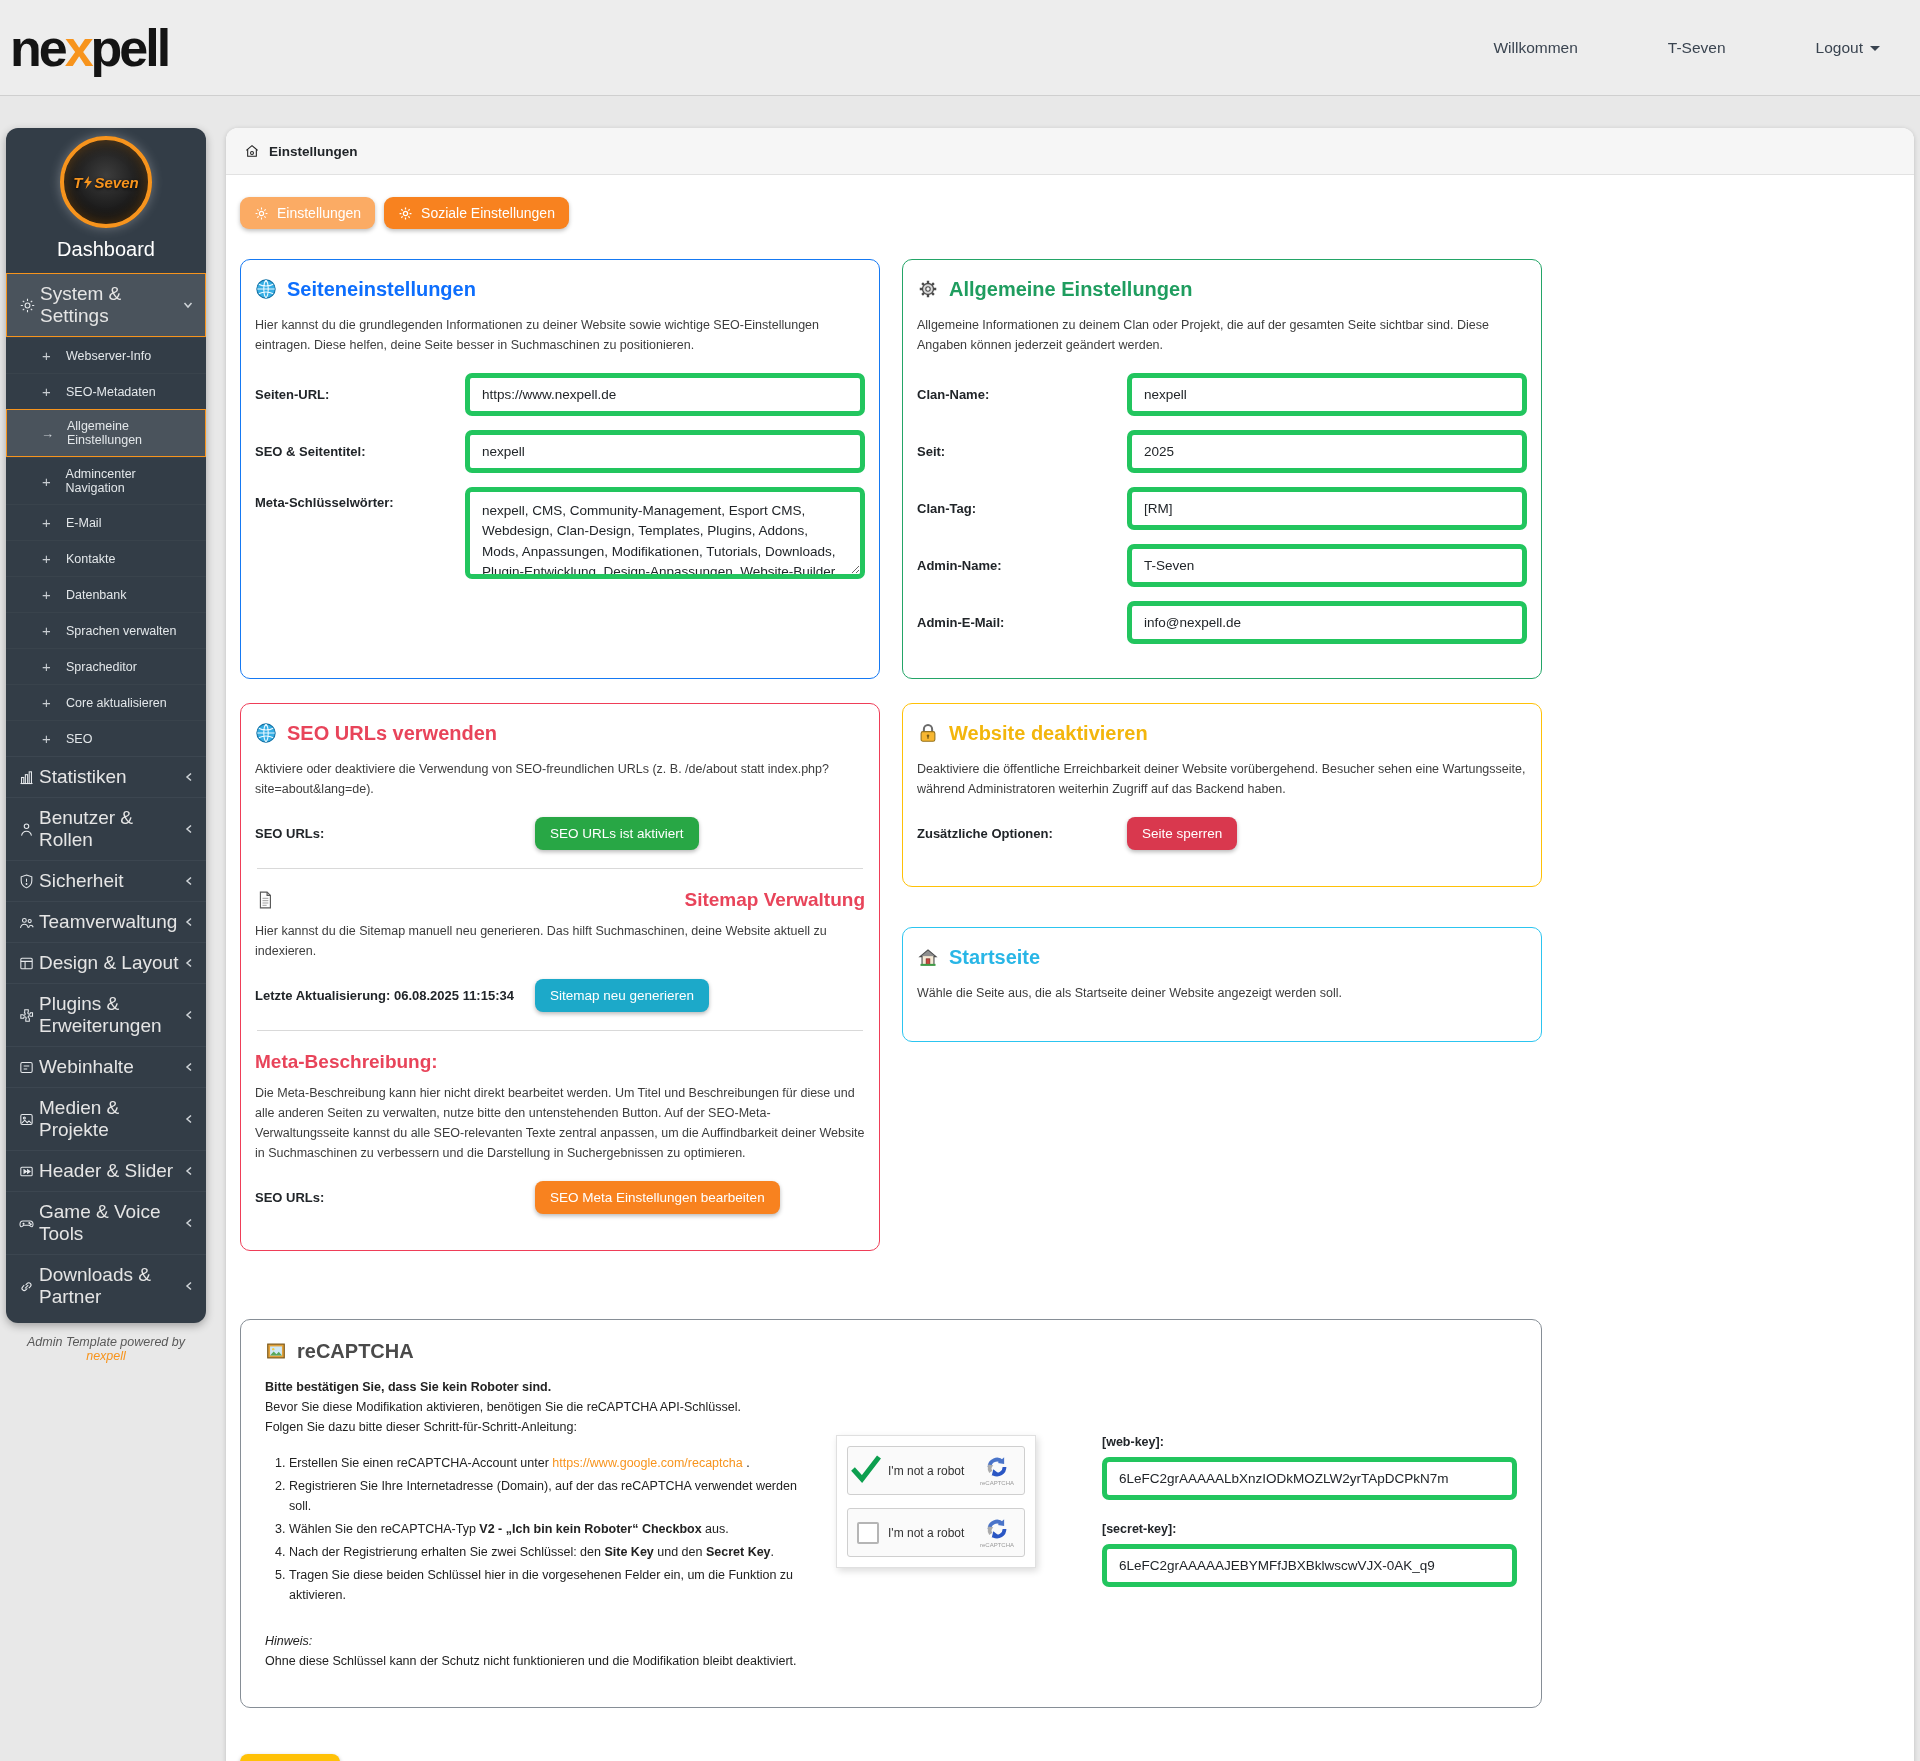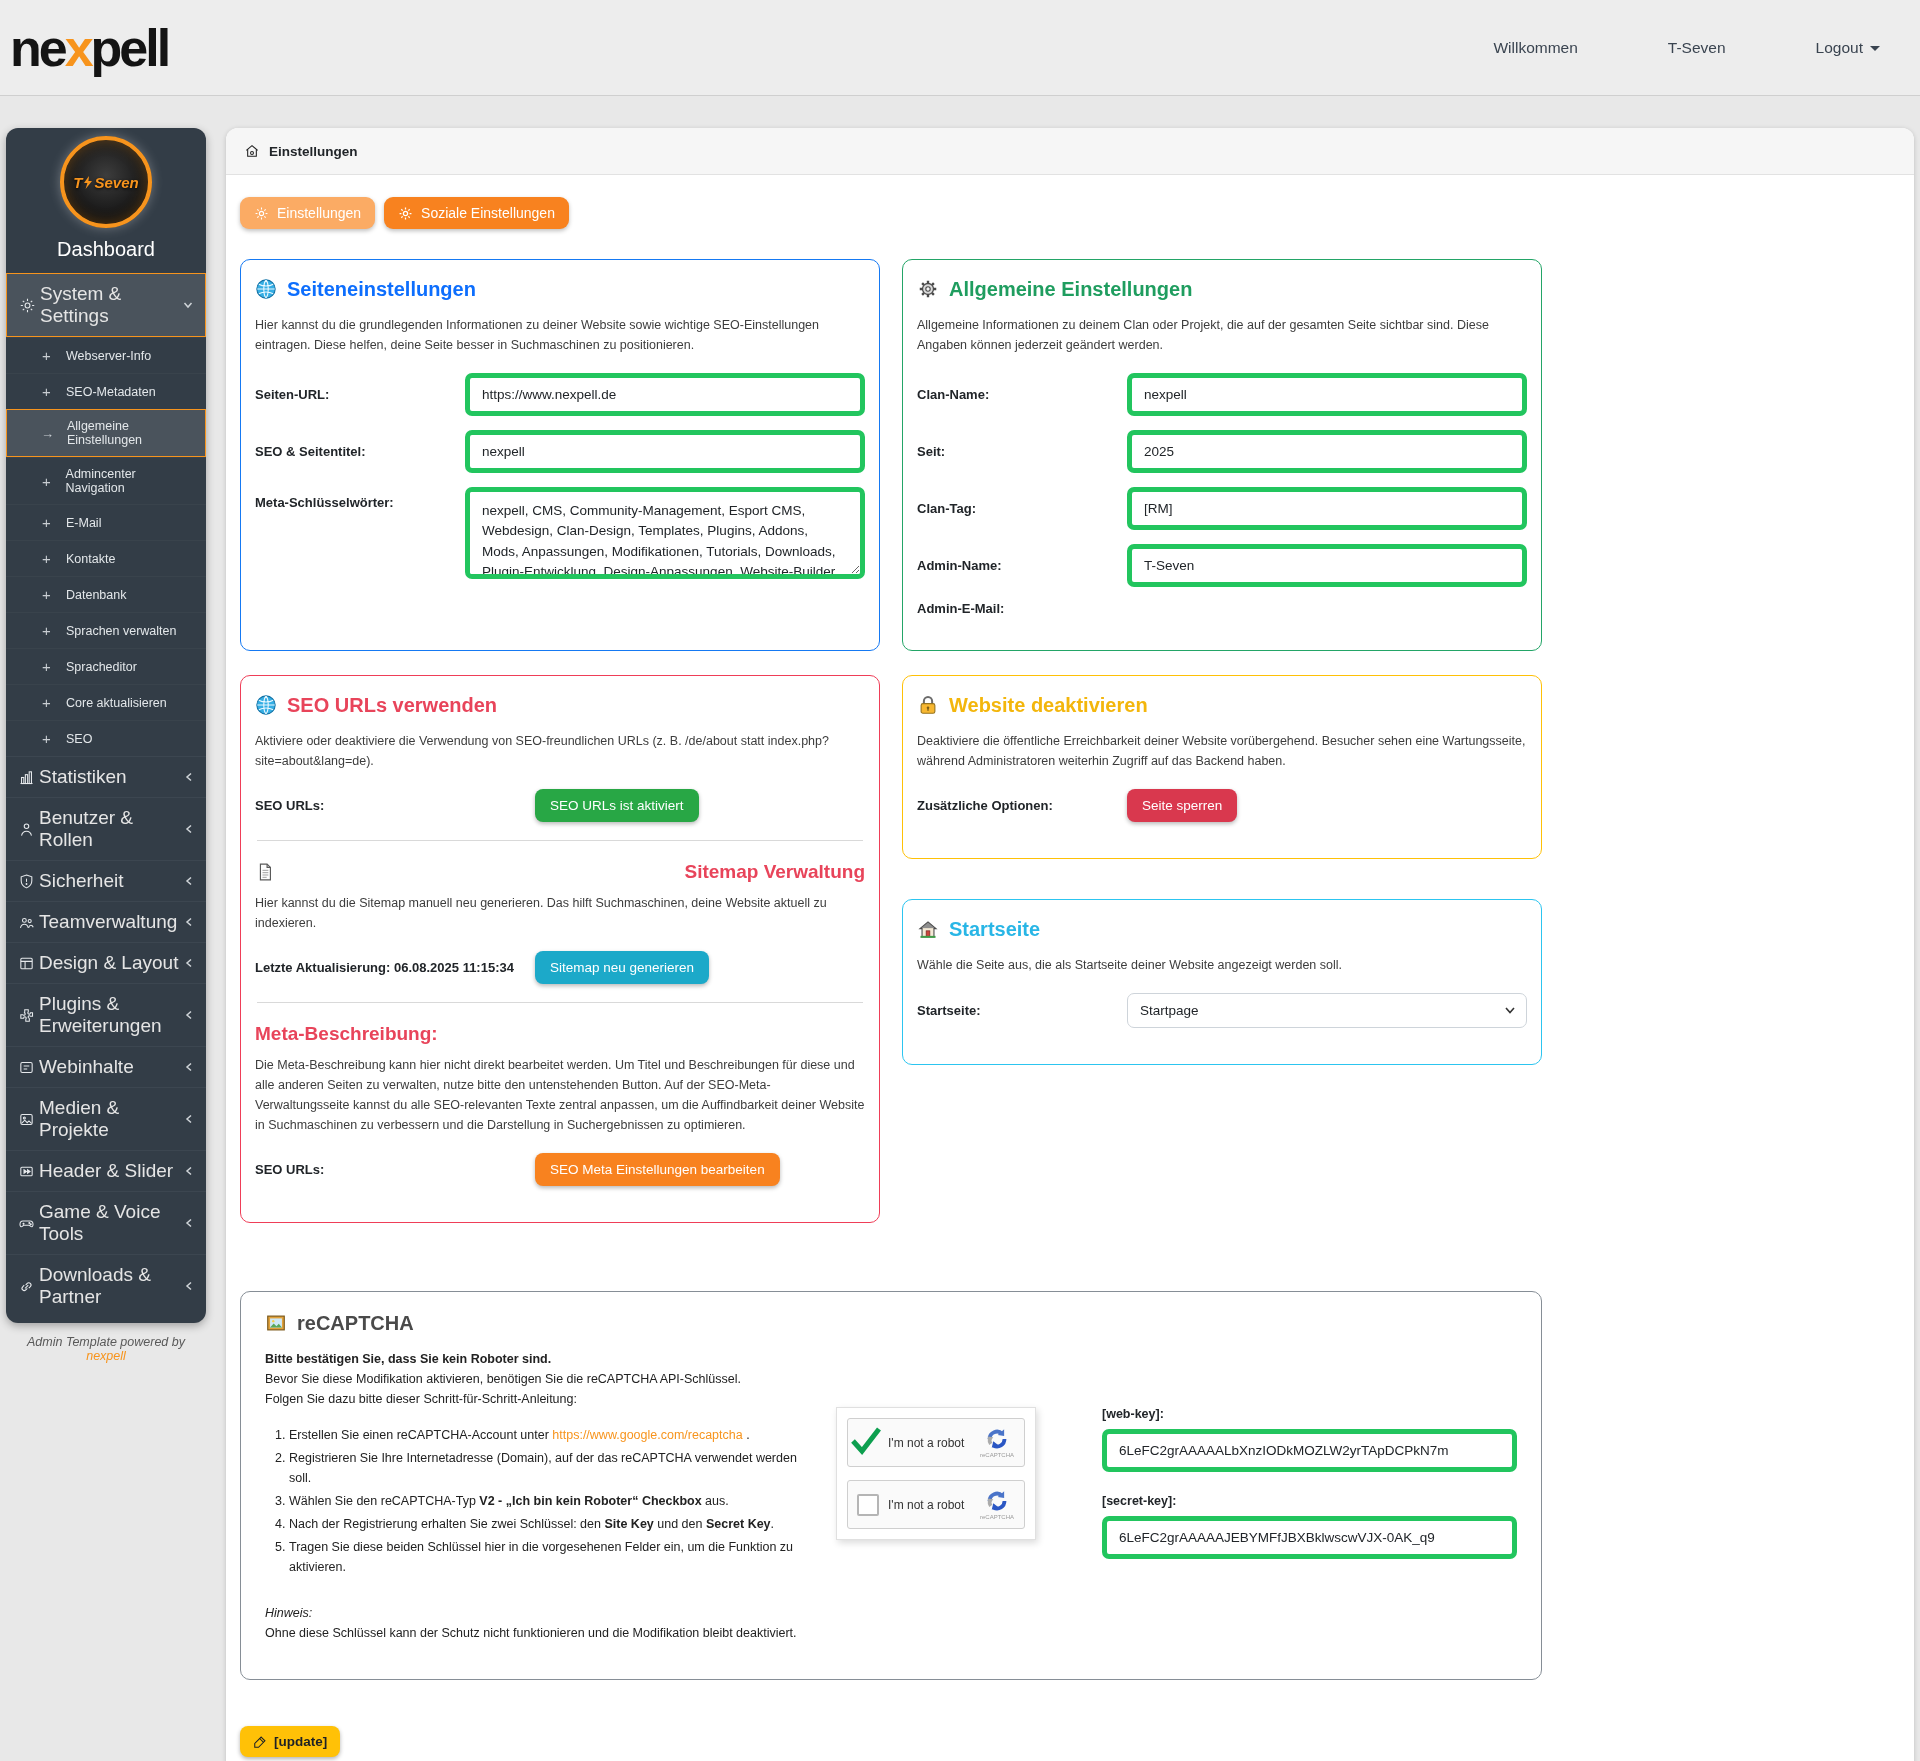--- a/index.html
+++ b/index.html
@@ -435,20 +435,21 @@
           <div class="field">
             <label>Clan-Tag:</label>
             <input class="inp" value="[RM]" style="">
           </div>
           <div class="field">
             <label>Admin-Name:</label>
             <input class="inp" value="T-Seven" style="">
           </div>
           <div class="field">
             <label>Admin-E-Mail:</label>
+            <input class="inp" value="info@nexpell.de" style="">
           </div>
         </div>
 
         <div class="card c-red">
           <h2>
             <svg width="22" height="22" viewBox="0 0 24 24">
                 <circle cx="12" cy="12" r="10" fill="#35aee4" stroke="#1573a6" stroke-width="1.2"></circle>
                 <path d="M2.5 12h19M12 2.5c3.2 2.6 3.2 16.4 0 19M12 2.5c-3.2 2.6-3.2 16.4 0 19M4.2 6.8c4.4 2.6 11.2 2.6 15.6 0M4.2 17.2c4.4-2.6 11.2-2.6 15.6 0" stroke="#eaf8ff" stroke-width="1.2" fill="none"></path>
               </svg>
             <span>SEO URLs verwenden</span>
@@ -505,29 +506,20 @@
             <h2>
               <svg width="22" height="22" viewBox="0 0 24 24">
                   <path d="M3.2 11.6L12 4.2l8.8 7.4z" fill="#8f8f8f" stroke="#4d4d4d" stroke-width="1.2"></path>
                   <path d="M5.5 11v9.3h13V11" fill="#f4ead6" stroke="#4d4d4d" stroke-width="1.2"></path>
                   <rect x="10" y="14" width="4" height="6.3" fill="#c9463d" stroke="#7e2a24" stroke-width="0.8"></rect>
                   <path d="M3.8 20.6h16.4" stroke="#3f9b47" stroke-width="2.2"></path>
                 </svg>
               <span>Startseite</span>
             </h2>
             <p class="desc">Wähle die Seite aus, die als Startseite deiner Website angezeigt werden soll.</p>
-            <div class="inline-row">
-              <label>Startseite:</label>
-              <div class="selwrap">
-                <select><option>Startpage</option></select>
-                <span class="sel-chev"><svg width="12" height="12" viewBox="0 0 12 12">
-                      <polyline points="2,4 6,8.5 10,4" fill="none" stroke="#333" stroke-width="1.6"></polyline>
-                    </svg></span>
-              </div>
-            </div>
           </div>
         </div>
 
         <div class="card c-gray recap">
           <h2>
             <svg width="22" height="22" viewBox="0 0 24 24">
                 <rect x="3" y="4.5" width="18" height="15" fill="#e2a23b" stroke="#7c5a1d" stroke-width="1.3"></rect>
                 <rect x="5.5" y="7" width="13" height="10" fill="#cfe9f7"></rect>
                 <circle cx="9" cy="10" r="1.3" fill="#f5d04c"></circle>
                 <path d="M5.5 17l4-4.5 3 3 2.5-2.8 3.5 4.3z" fill="#58a85c"></path>

